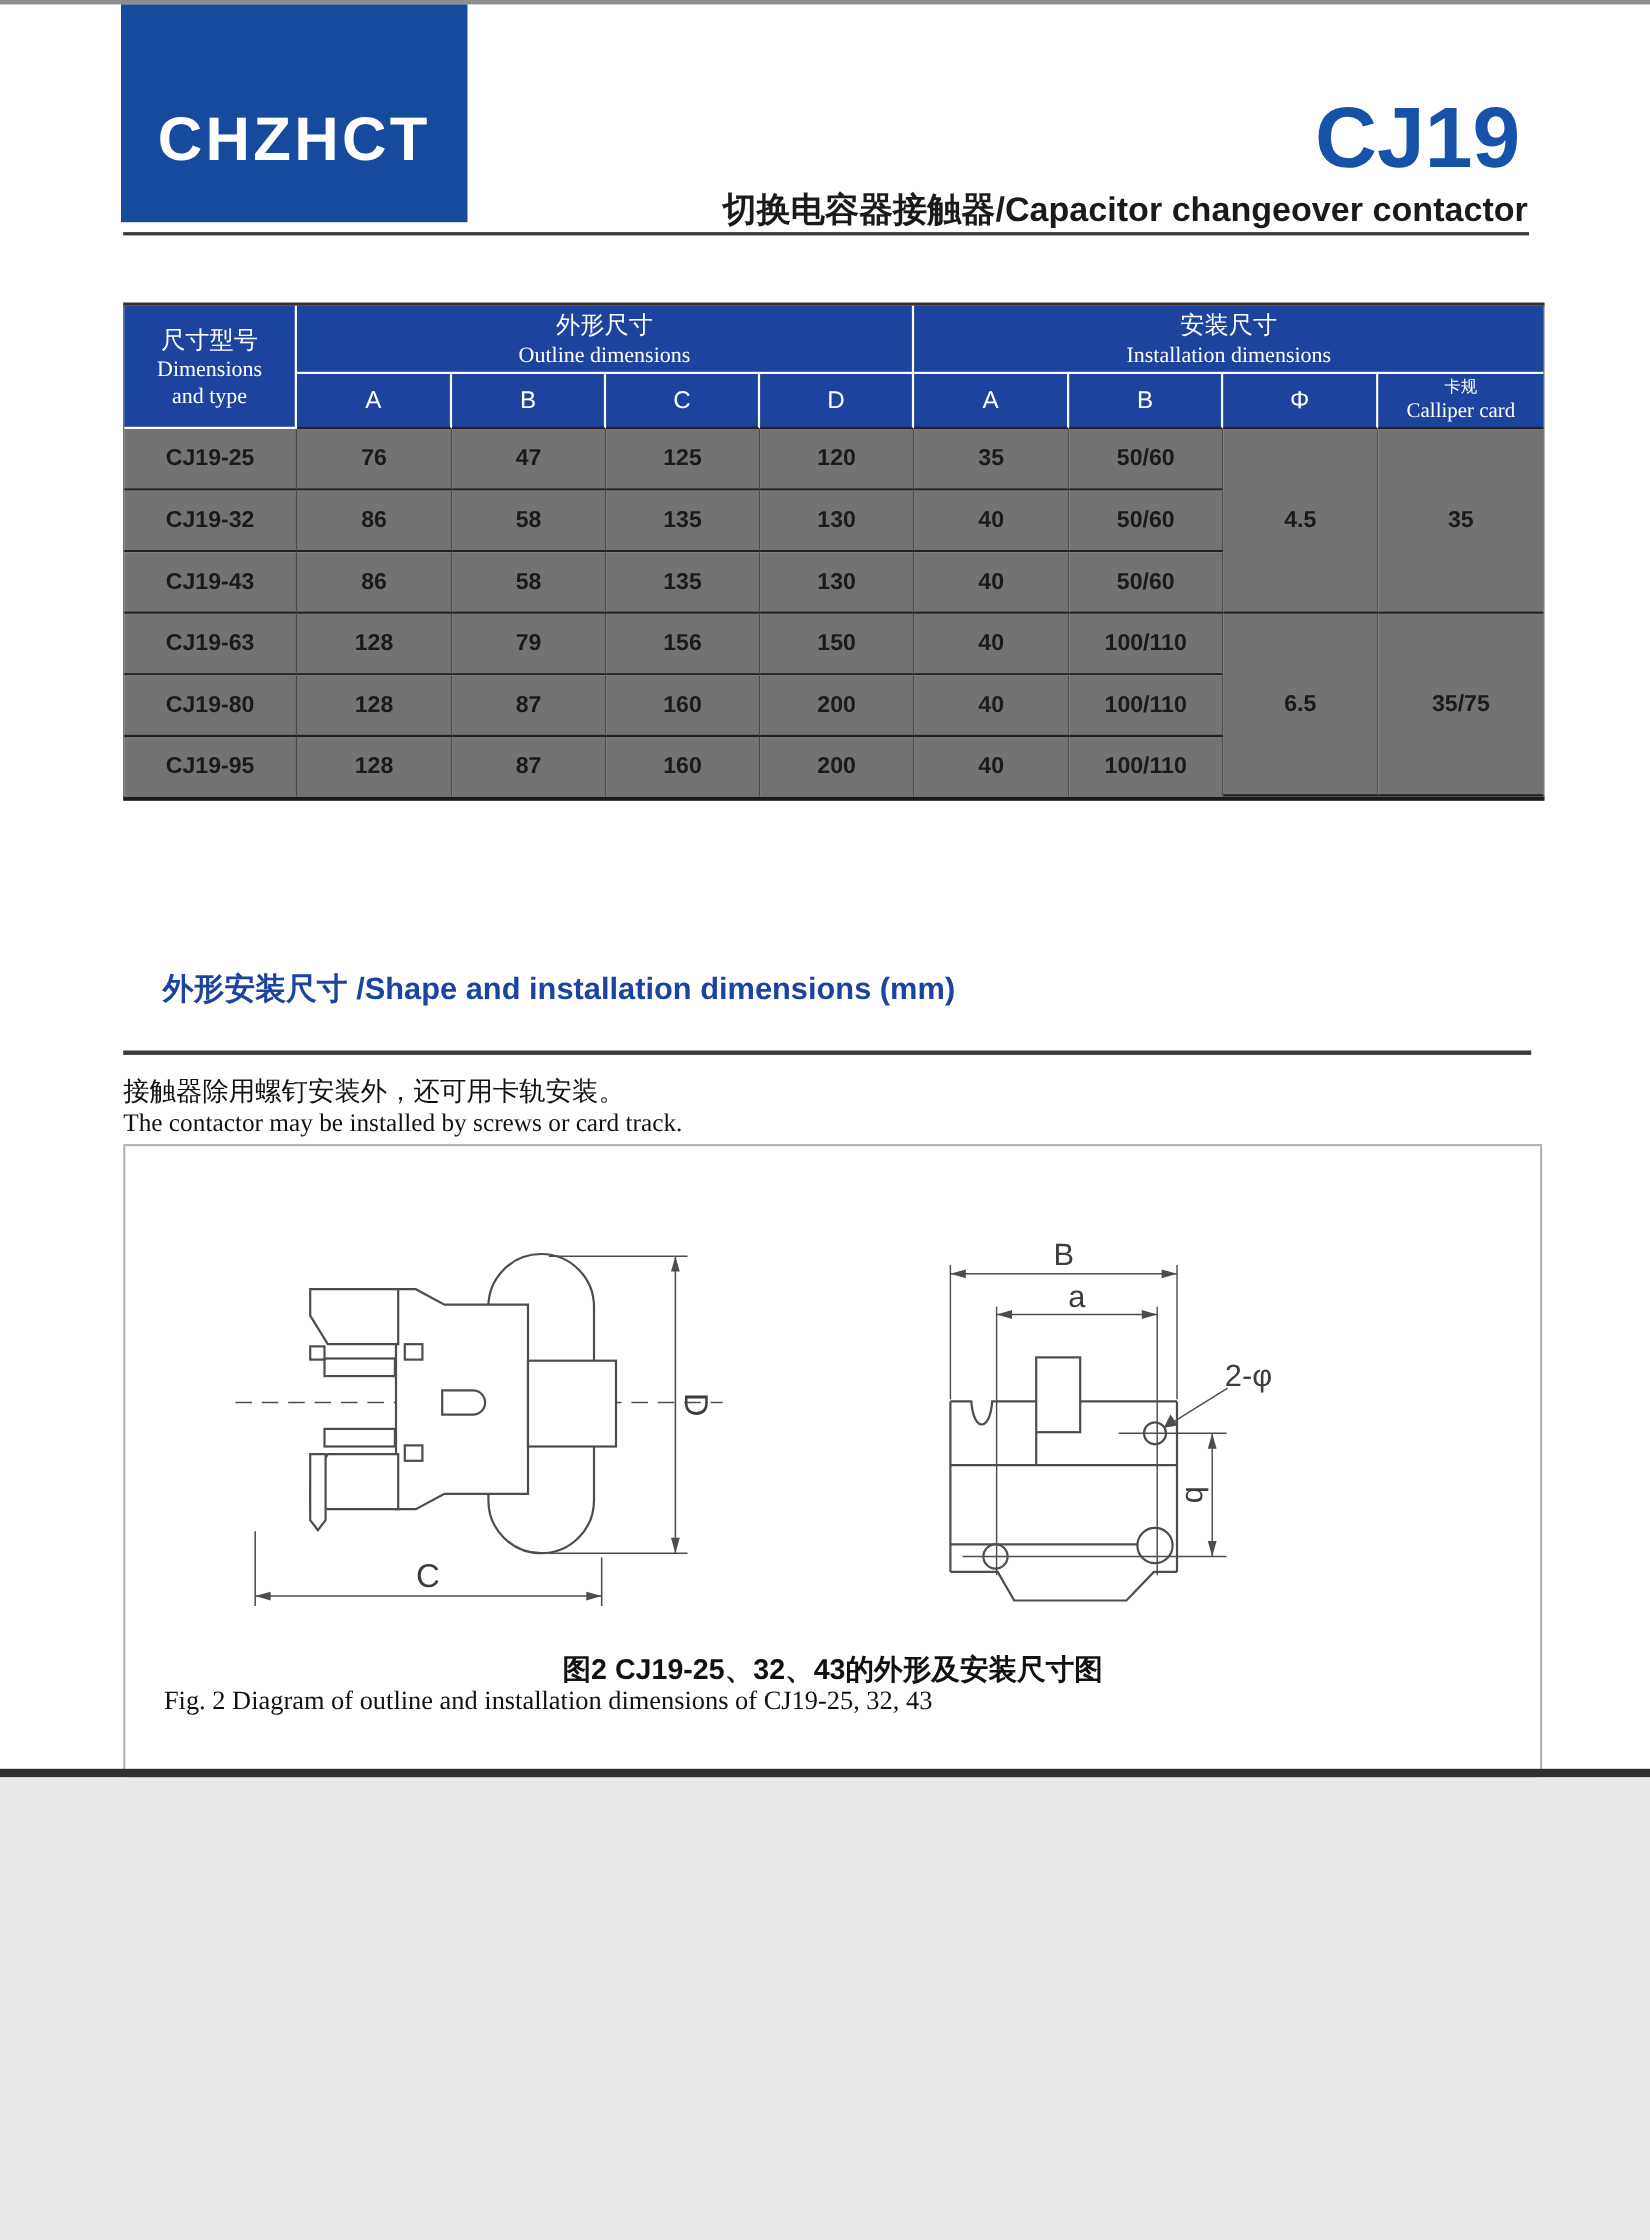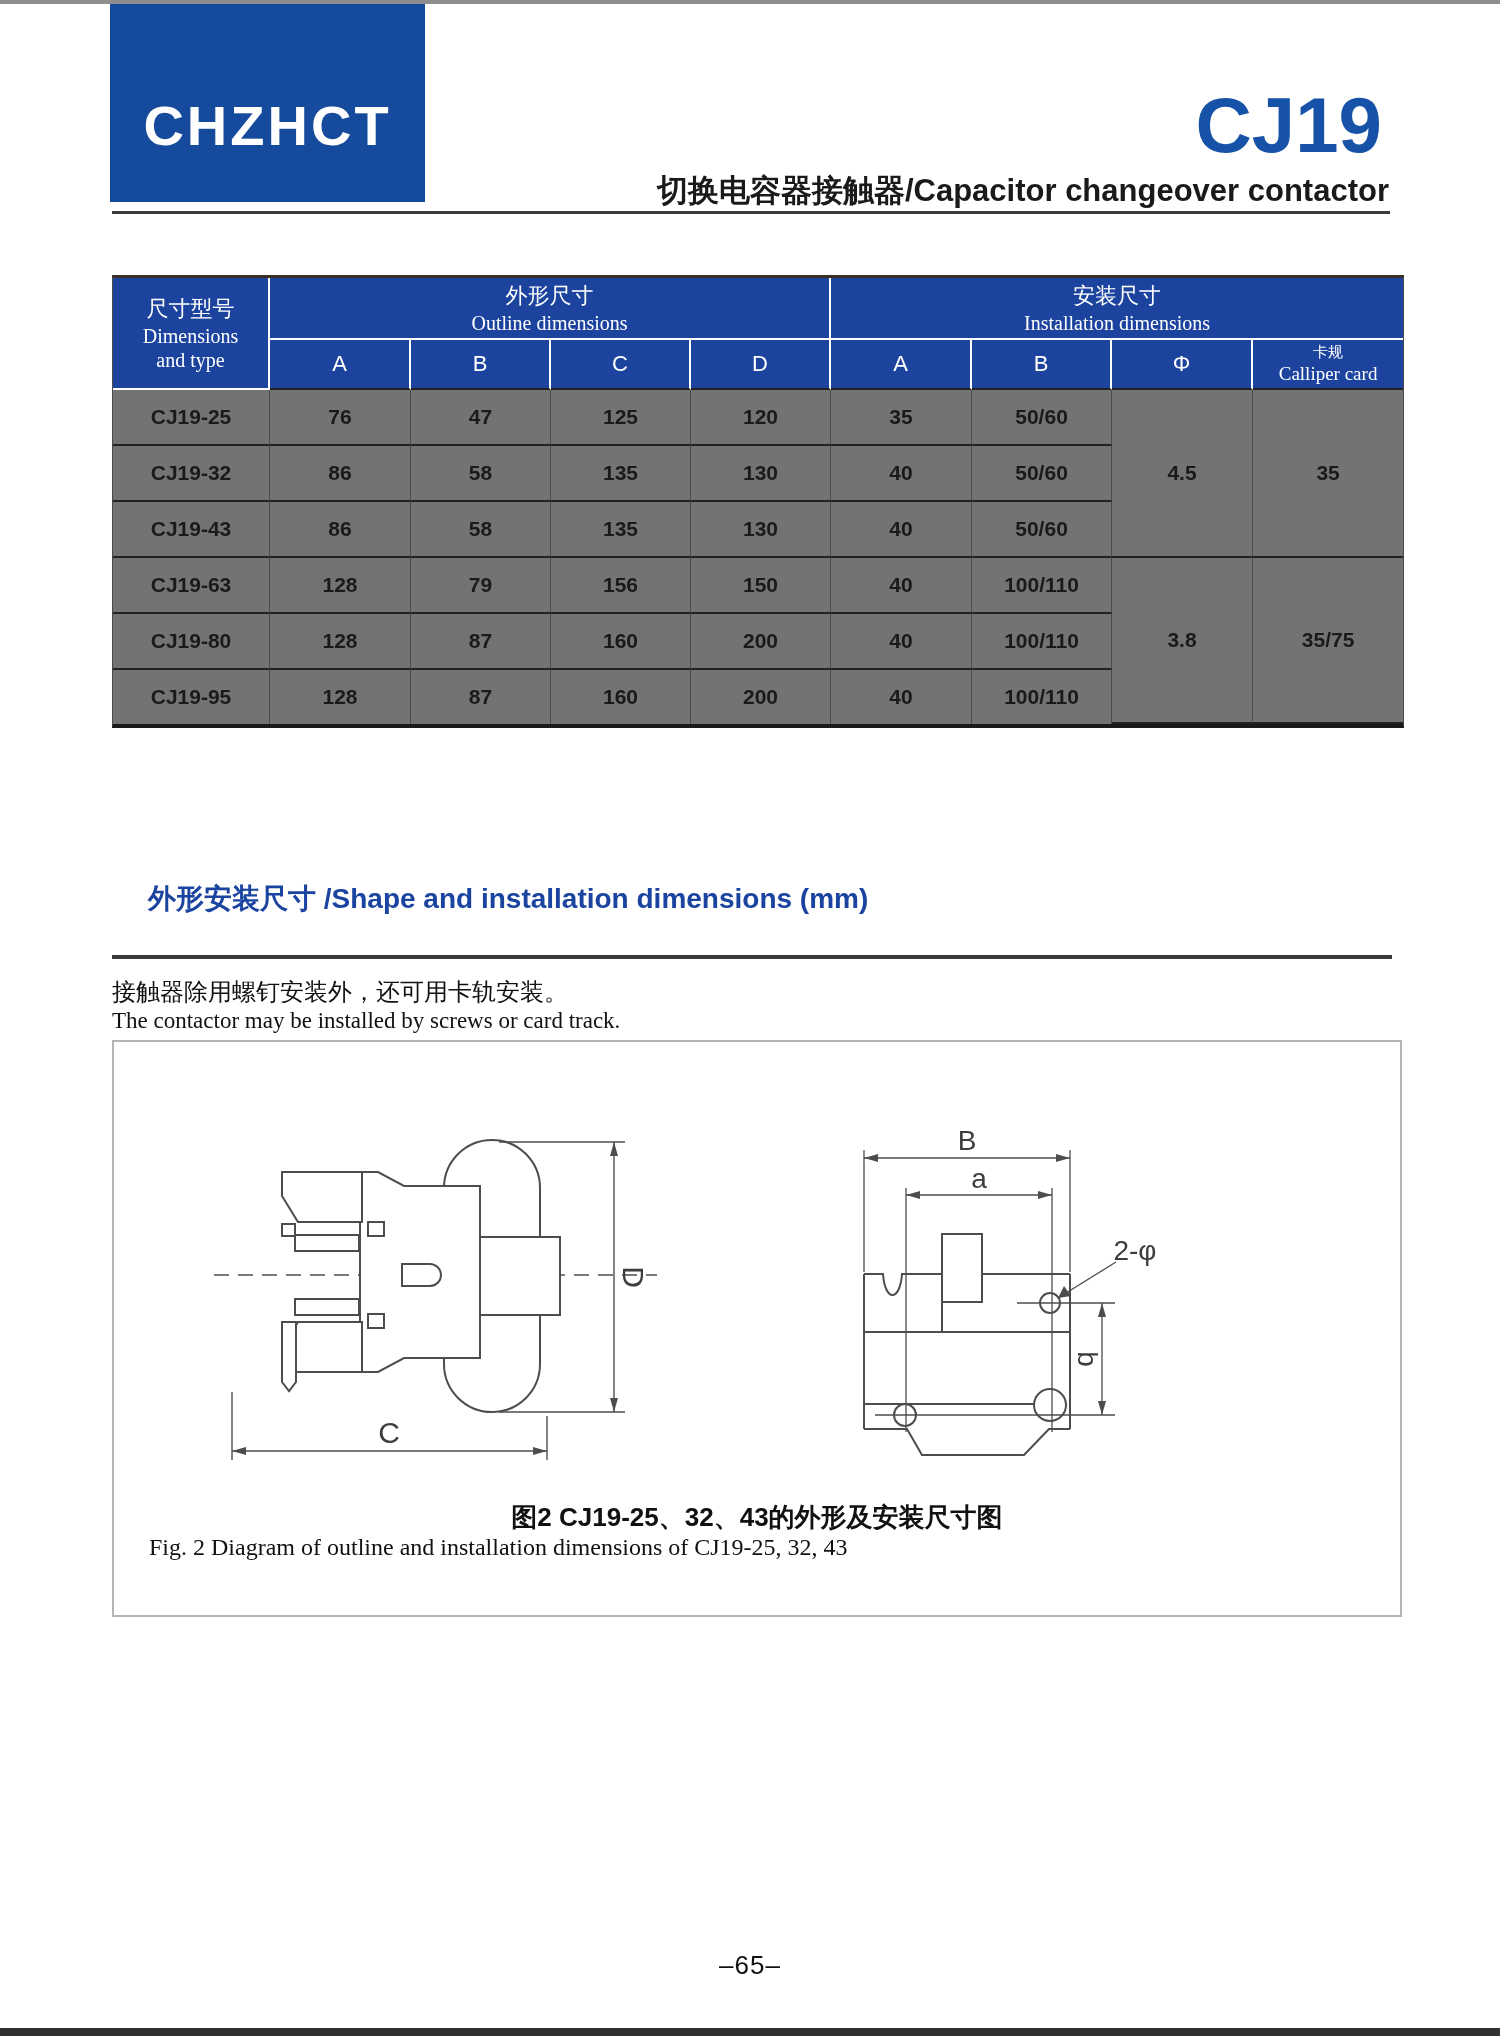--- a/index.html
+++ b/index.html
@@ -1,17 +1,17 @@
 <!DOCTYPE html>
 <html><head>
 <meta charset="utf-8">
 <style>
   html,body{margin:0;padding:0;background:#e8e8e8;}
   #page{
-    position:relative; width:1500px; height:2036px; margin:0 auto;
+    position:relative; width:1500px; height:1616px; margin:0 auto;
     background:#ffffff; overflow:hidden;
     font-family:"Liberation Sans", sans-serif; color:#111;
   }
   .serif{font-family:"Liberation Serif", serif;}
 
   
   #top-strip{position:absolute;left:0;top:0;width:1500px;height:4px;background:#8e8e8e;}
   #bottom-strip{position:absolute;left:0;bottom:0;width:1500px;height:8px;background:#2f2f2f;}
 
   
@@ -173,21 +173,21 @@
           <td>50/60</td>
         </tr>
         <tr>
           <td>CJ19-63</td>
           <td>128</td>
           <td>79</td>
           <td>156</td>
           <td>150</td>
           <td>40</td>
           <td>100/110</td>
-          <td rowspan="3" class="merged">3.8</td>
+          <td rowspan="3" class="merged">6.5</td>
           <td rowspan="3" class="last-col merged">35/75</td>
         </tr>
         <tr>
           <td>CJ19-80</td>
           <td>128</td>
           <td>87</td>
           <td>160</td>
           <td>200</td>
           <td>40</td>
           <td>100/110</td>

